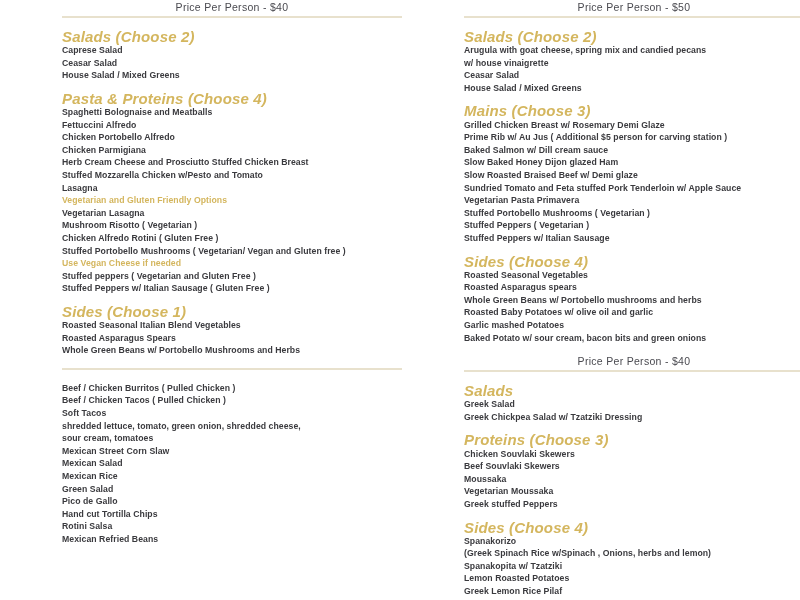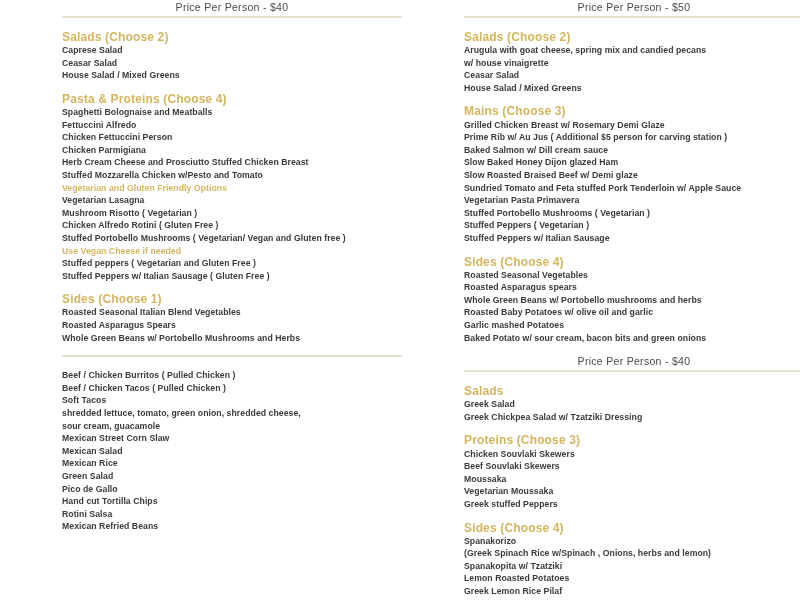--- a/index.html
+++ b/index.html
@@ -42,26 +42,27 @@
     background: #e8e1cd;
     width: 100%;
     margin-bottom: 13px;
   }
   .rule.tight { margin-bottom: 12px; }
 
   .section { margin-bottom: 11px; }
 
   .section-heading {
     color: #d4b65e;
-    font-size: 12px;
+    font-size: 15px;
     font-weight: bold;
     letter-spacing: 0.15px;
     line-height: 12.6px;
     margin-bottom: 0.5px;
     white-space: nowrap;
+    font-style: italic;
   }
   .item {
     font-size: 8.7px;
     font-weight: bold;
     color: #3a3a3e;
     line-height: 12.6px;
     letter-spacing: 0.05px;
     white-space: nowrap;
   }
   .item.note {
@@ -91,24 +92,25 @@
         <div class="section">
           <div class="section-heading">Salads (Choose 2)</div>
           <div class="item">Caprese Salad</div>
           <div class="item">Ceasar Salad</div>
           <div class="item">House Salad / Mixed Greens</div>
         </div>
         <div class="section">
           <div class="section-heading">Pasta &amp; Proteins (Choose 4)</div>
           <div class="item">Spaghetti Bolognaise and Meatballs</div>
           <div class="item">Fettuccini Alfredo</div>
-          <div class="item">Chicken Fettuccini Person</div>
+          <div class="item">Chicken Portobello Alfredo</div>
           <div class="item">Chicken Parmigiana</div>
           <div class="item">Herb Cream Cheese and Prosciutto Stuffed Chicken Breast</div>
           <div class="item">Stuffed Mozzarella Chicken w/Pesto and Tomato</div>
+          <div class="item">Lasagna</div>
           <div class="item note">Vegetarian and Gluten Friendly Options</div>
           <div class="item">Vegetarian Lasagna</div>
           <div class="item">Mushroom Risotto ( Vegetarian )</div>
           <div class="item">Chicken Alfredo Rotini ( Gluten Free )</div>
           <div class="item">Stuffed Portobello Mushrooms ( Vegetarian/ Vegan and Gluten free )</div>
           <div class="item note">Use Vegan Cheese if needed</div>
           <div class="item">Stuffed peppers ( Vegetarian and Gluten Free )</div>
           <div class="item">Stuffed Peppers w/ Italian Sausage ( Gluten Free )</div>
         </div>
         <div class="section">
@@ -118,21 +120,21 @@
           <div class="item">Whole Green Beans w/ Portobello Mushrooms and Herbs</div>
         </div>
       </div>
     <div class="rule tight"></div>
     <div>
         <div class="section">
           <div class="item">Beef / Chicken Burritos ( Pulled Chicken )</div>
           <div class="item">Beef / Chicken Tacos ( Pulled Chicken )</div>
           <div class="item">Soft Tacos</div>
           <div class="item">shredded lettuce, tomato, green onion, shredded cheese,</div>
-          <div class="item">sour cream, guacamole</div>
+          <div class="item">sour cream, tomatoes</div>
           <div class="item">Mexican Street Corn Slaw</div>
           <div class="item">Mexican Salad</div>
           <div class="item">Mexican Rice</div>
           <div class="item">Green Salad</div>
           <div class="item">Pico de Gallo</div>
           <div class="item">Hand cut Tortilla Chips</div>
           <div class="item">Rotini Salsa</div>
           <div class="item">Mexican Refried Beans</div>
         </div>
       </div>

